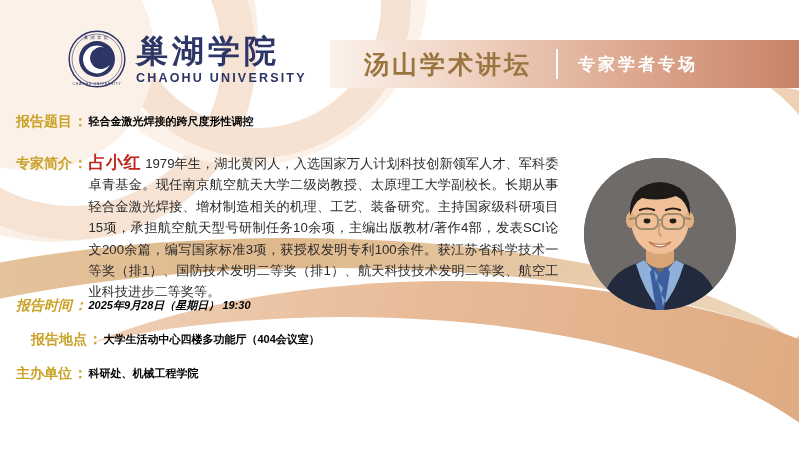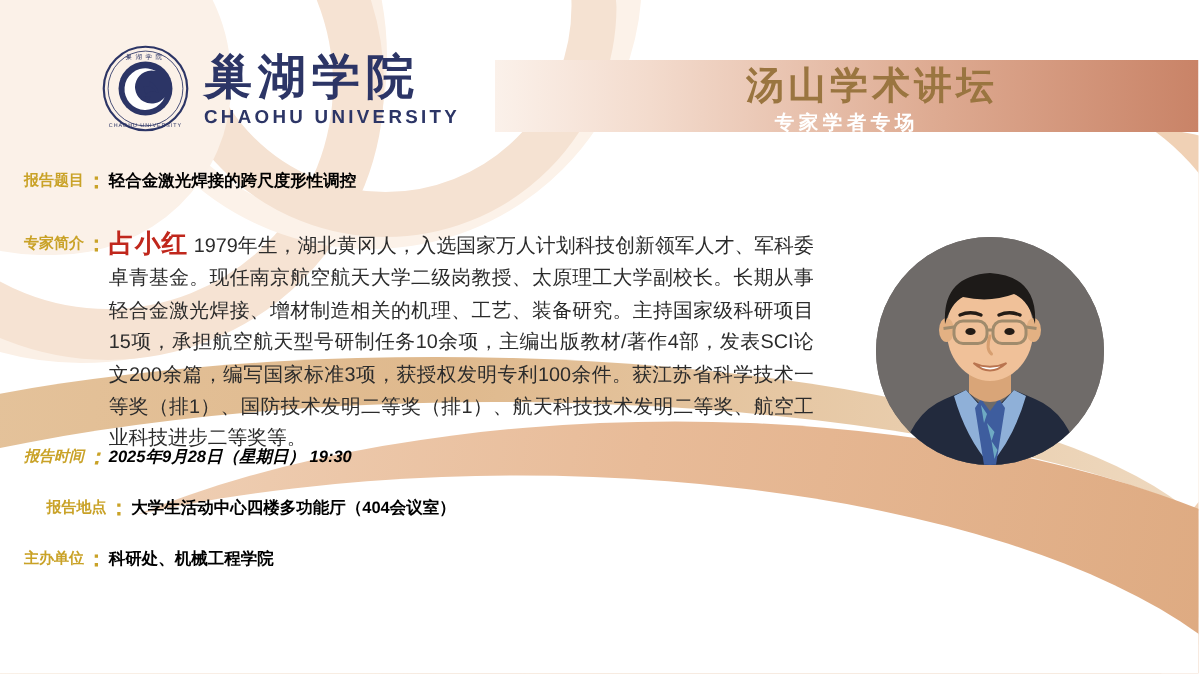--- a/index.html
+++ b/index.html
@@ -170,60 +170,59 @@
 
   .banner {
     position: absolute;
     left: 330px;
     top: 40px;
     width: 469px;
     height: 48px;
     background: linear-gradient(90deg, #fbf1ea 0%, #f3dbcd 22%, #deab92 62%, #c98367 100%);
     display: flex;
     align-items: center;
-    flex-direction: column;
   }
   .banner-main {
     font-family: "Liberation Serif", "DejaVu Serif", serif;
     font-size: 25px;
     font-weight: 700;
     letter-spacing: 3px;
     color: #9a7540;
     margin-left: 34px;
   }
   .banner-sep {
     width: 2px;
     height: 30px;
     background: #ffffff;
     margin: 0 20px 0 24px;
   }
   .banner-sub {
     font-family: Liberation Serif, serif;
-    font-size: 13px;
+    font-size: 17px;
     font-weight: 700;
     letter-spacing: 3px;
     color: #ffffff;
   }
 
   
   .content {
     position: absolute;
     left: 0;
     top: 104px;
     width: 799px;
   }
 
   .row {
     position: absolute;
     display: flex;
     align-items: flex-start;
   }
   .label {
     color: #c9a227;
-    font-size: 10px;
+    font-size: 14px;
     font-weight: 700;
     white-space: nowrap;
     flex: none;
     line-height: 22px;
     text-align: center;
   }
   .colon {
     color: #c9a227;
     font-size: 14.5px;
     font-weight: 700;

